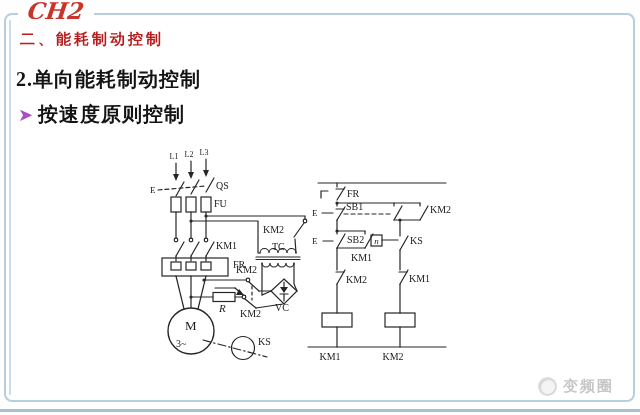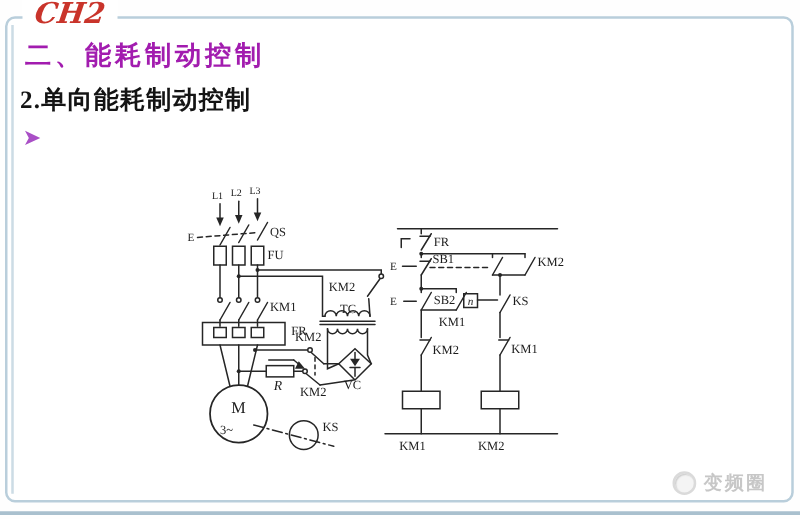--- a/index.html
+++ b/index.html
@@ -8,21 +8,21 @@
   .card{position:absolute;left:4px;top:13px;right:5px;bottom:13px;
         border:2.5px solid #b9cedb;border-radius:8px;background:#fff;}
   .innerline{position:absolute;left:9px;top:20px;bottom:20px;width:1.5px;background:#ccdce5;}
   .bottombar{position:absolute;left:0;right:0;bottom:3px;height:3.5px;background:#a9c0ce;}
   .header{position:absolute;left:18px;top:-3px;display:flex;align-items:baseline;gap:10px;
           background:#fff;padding:0 10px;z-index:3;white-space:nowrap;}
   .course{color:#c9342b;font-style:italic;font-weight:bold;font-size:23px;
           font-family:"DejaVu Serif",serif;transform:skewX(-8deg);}
   .ctitle{color:#8e9b41;font-weight:bold;font-size:20px;letter-spacing:5px;
           text-shadow:1px 1px 0 #e9e5c9;}
-  .section{position:absolute;left:20px;top:30px;color:#a21caf;font-size:21px;
+  .section{position:absolute;left:20px;top:30px;color:#b91c1c;font-size:15px;
            font-weight:bold;letter-spacing:3px;z-index:2;}
   .subsection{position:absolute;left:16px;top:66px;color:#141414;font-size:20px;
               font-weight:bold;letter-spacing:1px;z-index:2;}
   .bullet{position:absolute;left:18px;top:101px;display:flex;align-items:center;gap:5px;z-index:2;}
   .bullet .arrow{color:#a94fc6;font-size:18px;line-height:1;}
   .bullet .btext{color:#141414;font-size:20px;font-weight:bold;letter-spacing:1px;}
   svg.circuit{position:absolute;left:140px;top:148px;width:340px;height:224px;z-index:2;}
   svg text{font-family:"Liberation Serif",serif;fill:#1c1c1c;}
   svg .it{font-style:italic;}
   .wm{position:absolute;right:26px;top:377px;display:flex;align-items:center;gap:6px;z-index:2;}
@@ -40,20 +40,21 @@
 
   <div class="header">
     <span class="course">CH2</span>
   </div>
 
   <div class="section">二、能耗制动控制</div>
   <div class="subsection">2.单向能耗制动控制</div>
 
   <div class="bullet">
     <span class="arrow">➤</span>
+    <span class="btext">按速度原则控制</span>
   </div>
 
   <svg class="circuit" viewBox="140 148 340 224">
 
     <g stroke="#262626" stroke-width="1.2" fill="none" stroke-linecap="round">
 
       <line x1="176" y1="163" x2="176" y2="175"></line>
       <polygon points="173,174 179,174 176,181" fill="#262626" stroke="none"></polygon>
       <line x1="191" y1="161" x2="191" y2="173"></line>
       <polygon points="188,172 194,172 191,179" fill="#262626" stroke="none"></polygon>

